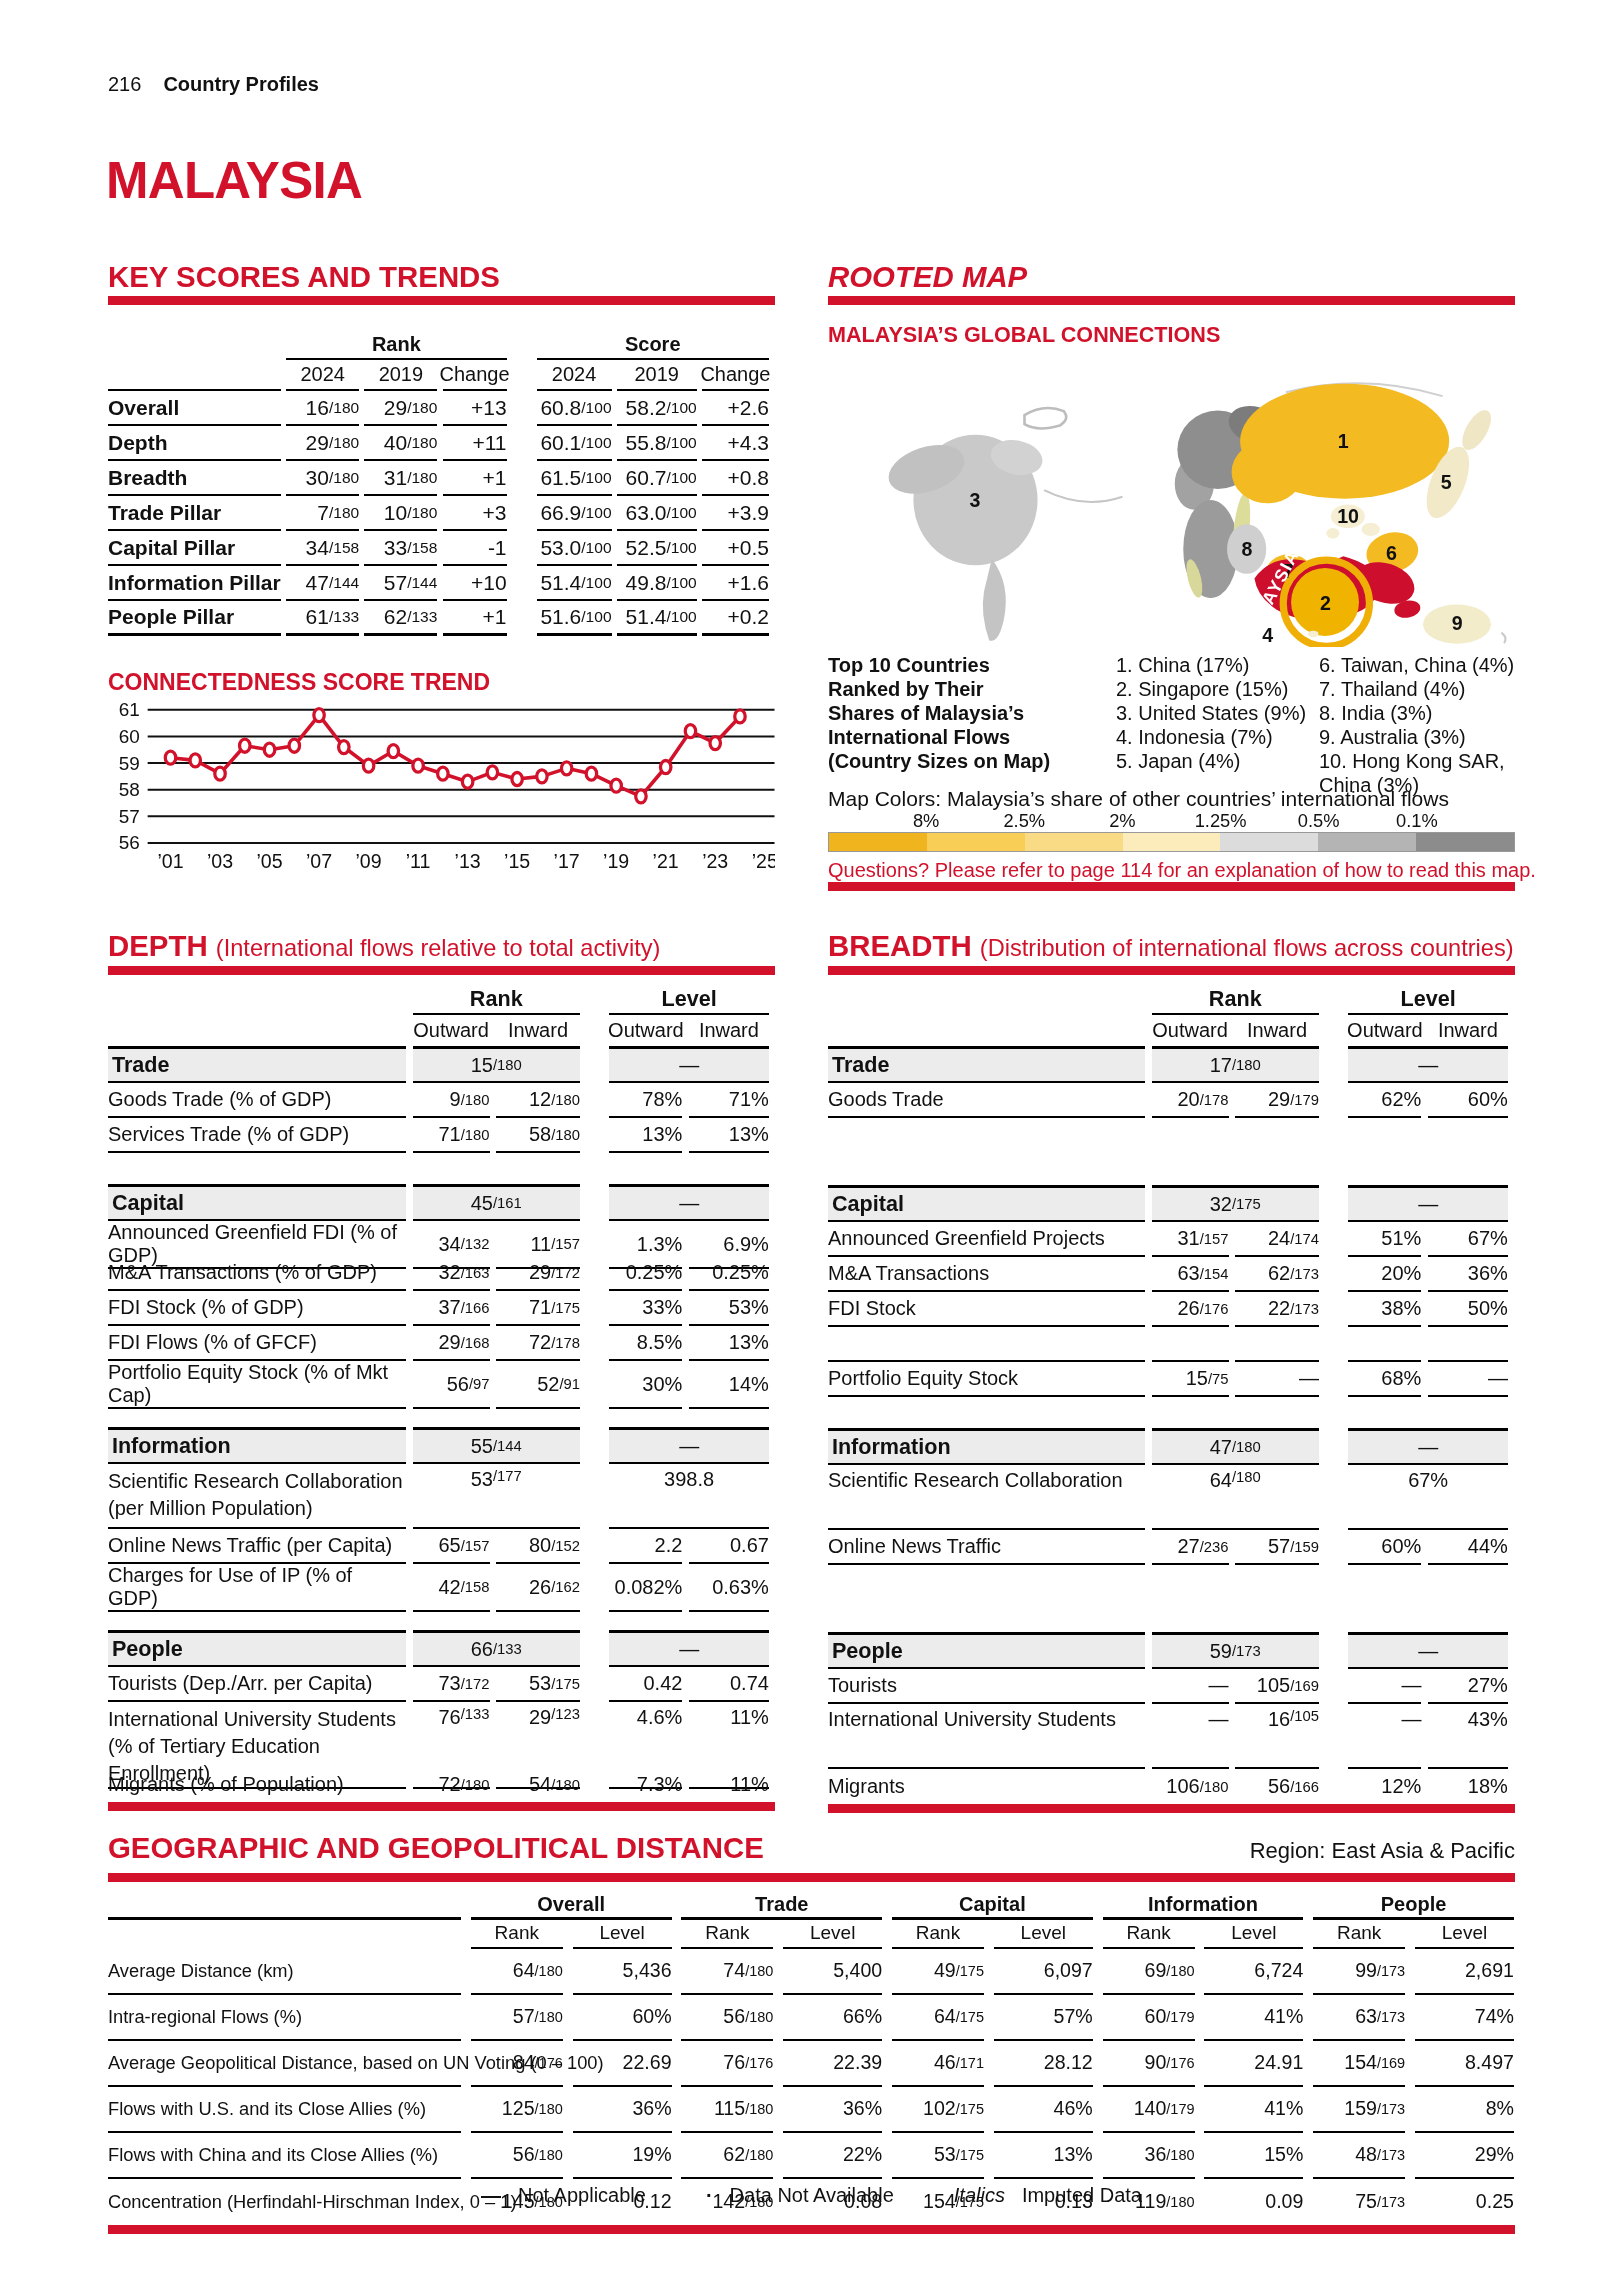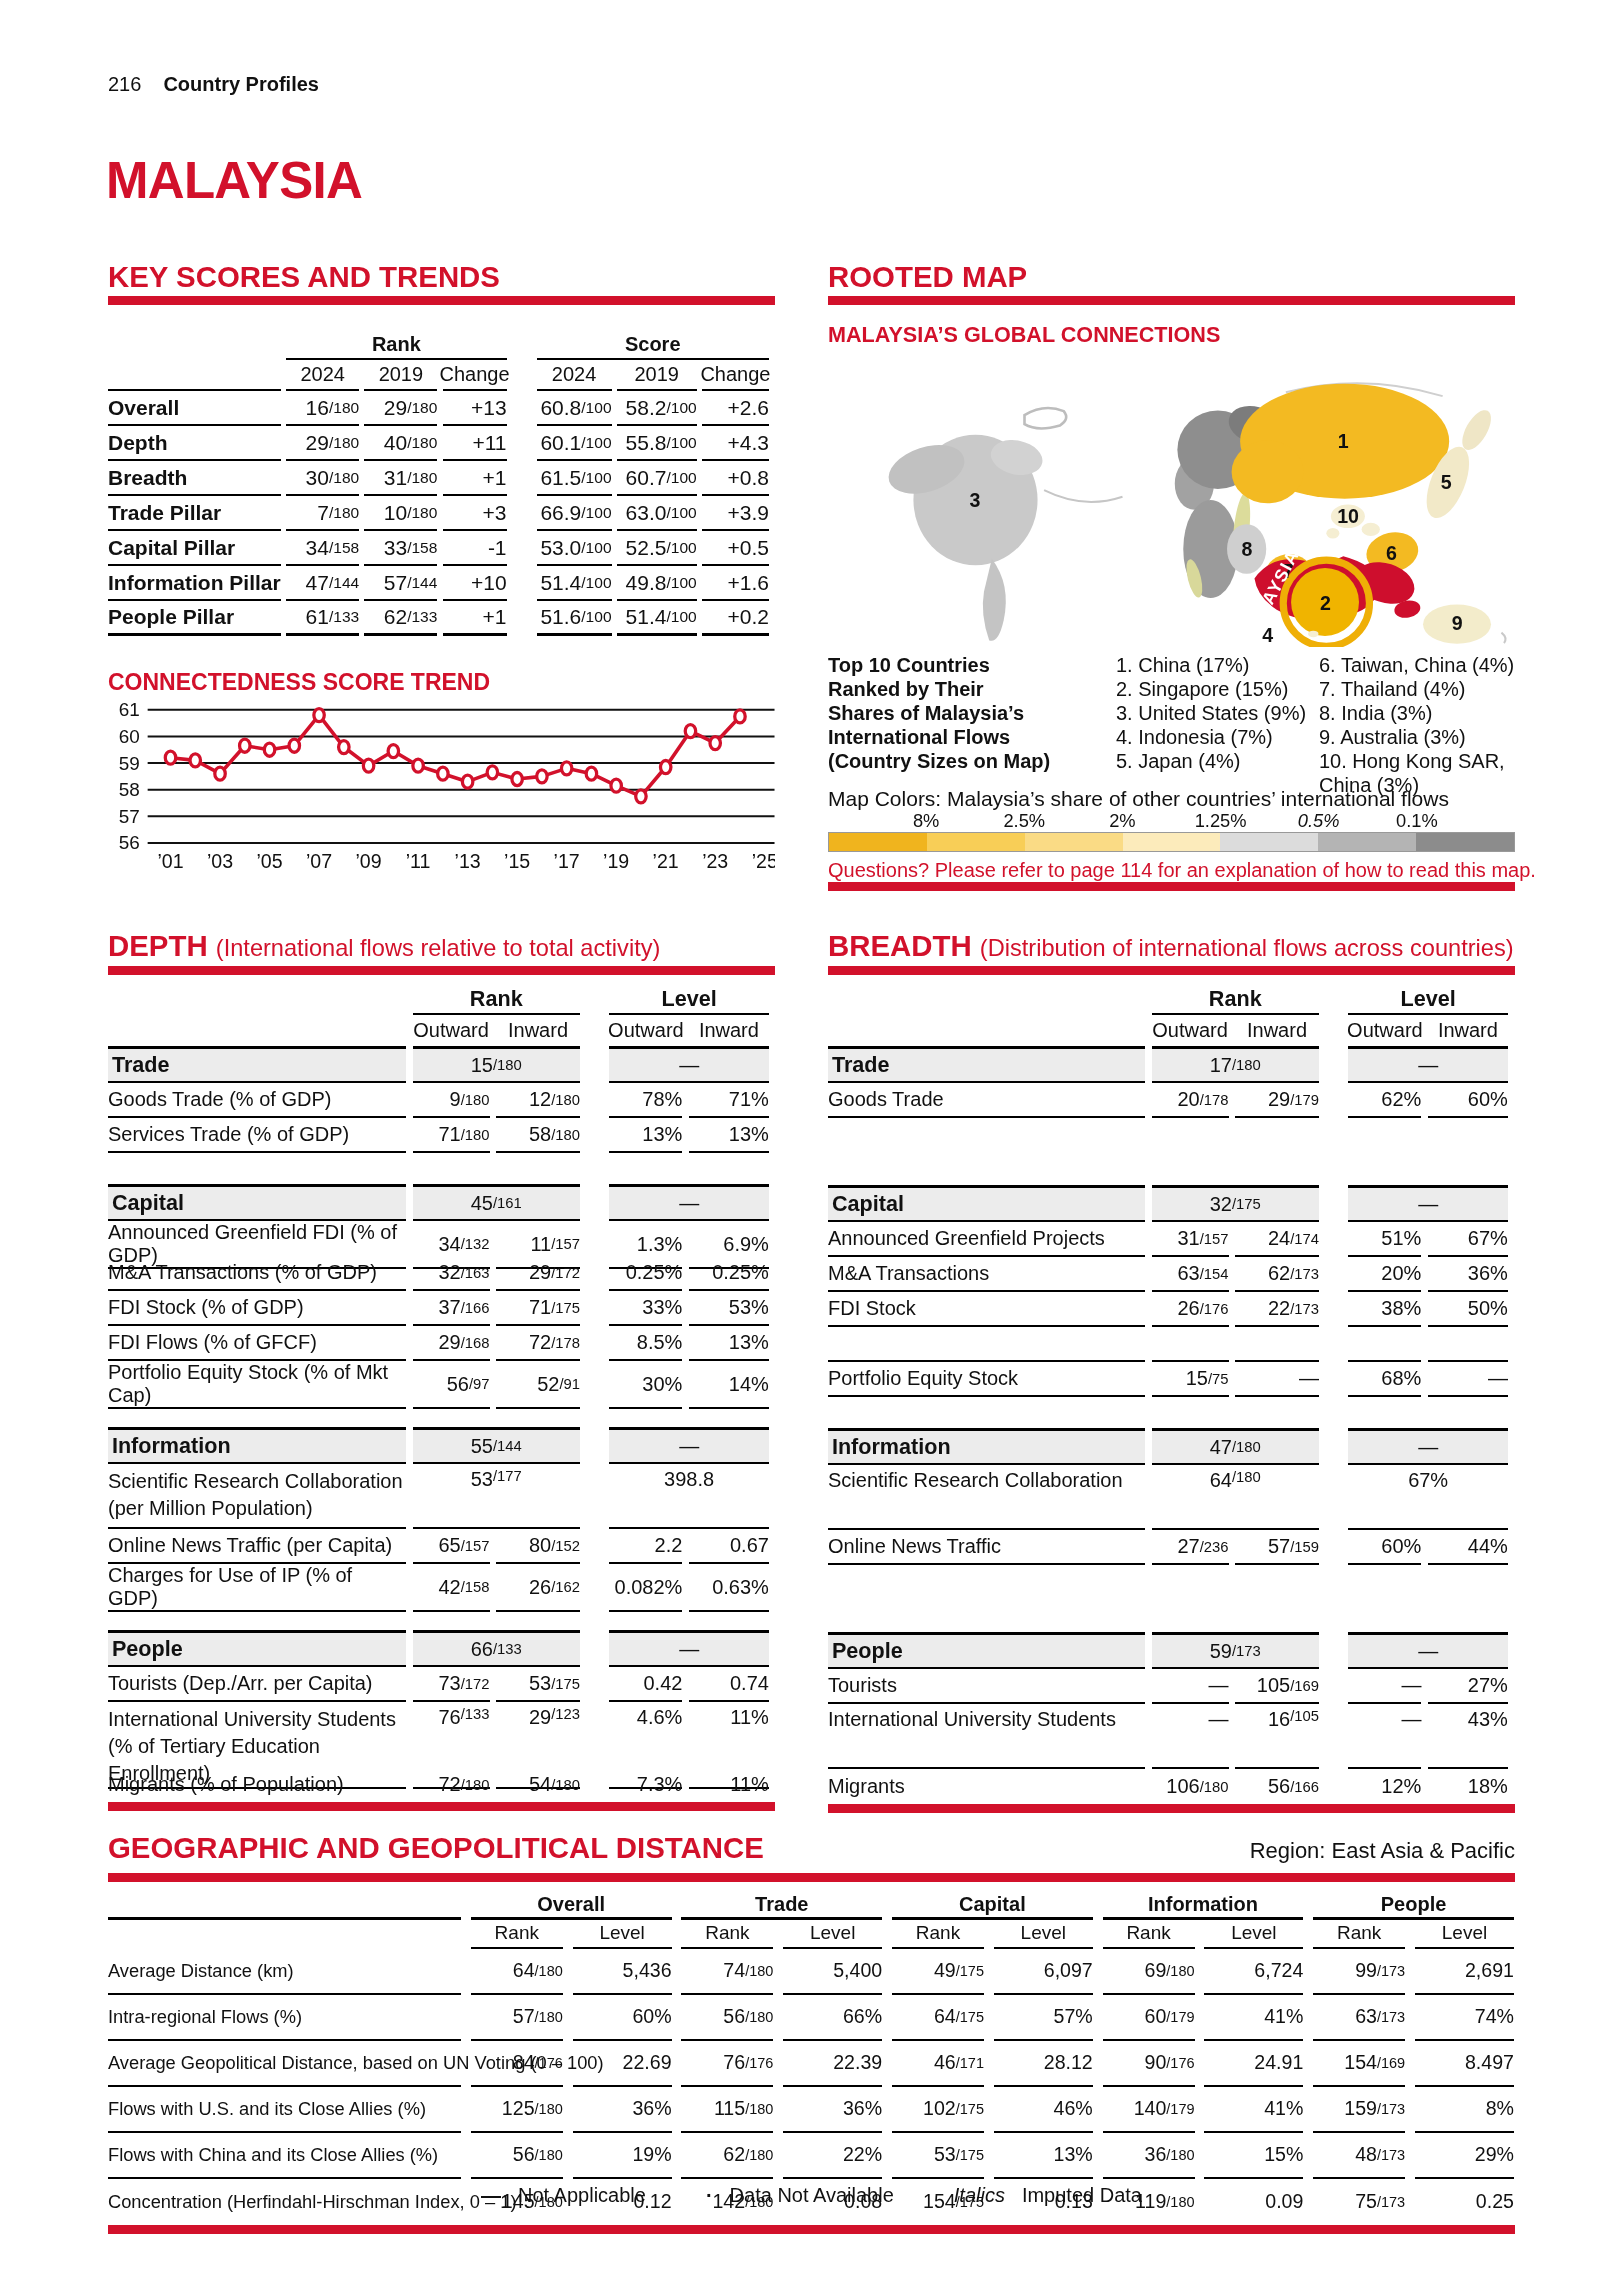--- a/index.html
+++ b/index.html
@@ -241,21 +241,21 @@
         <ellipse cx="701.6666666666666" cy="107.76000000000012" rx="8" ry="10" fill="#fff" stroke="#D2112B" stroke-width="5"></ellipse>
         <ellipse cx="739.5833333333334" cy="115.91999999999994" rx="8" ry="10" fill="#fff" stroke="#D2112B" stroke-width="5"></ellipse>
         <ellipse cx="777.5" cy="134.28000000000006" rx="8" ry="10" fill="#fff" stroke="#D2112B" stroke-width="5"></ellipse>
         <ellipse cx="815.4166666666666" cy="150.60000000000002" rx="8" ry="10" fill="#fff" stroke="#D2112B" stroke-width="5"></ellipse>
         <ellipse cx="853.3333333333334" cy="105.71999999999994" rx="8" ry="10" fill="#fff" stroke="#D2112B" stroke-width="5"></ellipse>
         <ellipse cx="891.25" cy="50.6399999999999" rx="8" ry="10" fill="#fff" stroke="#D2112B" stroke-width="5"></ellipse>
         <ellipse cx="929.1666666666666" cy="69" rx="8" ry="10" fill="#fff" stroke="#D2112B" stroke-width="5"></ellipse>
         <ellipse cx="967.0833333333334" cy="28.200000000000017" rx="8" ry="10" fill="#fff" stroke="#D2112B" stroke-width="5"></ellipse>
       </svg></div>
 
-  <div class="abs sec-title" style="left:828px;top:260px;">ROOTED MAP</div>
+  <div class="abs sec-title" style="left:828px;top:260px;font-style:italic;">ROOTED MAP</div>
   <div class="abs redbar" style="left:828px;top:296px;width:687px;"></div>
   <div class="abs subhead-red" style="left:828px;top:322px;">MALAYSIA’S GLOBAL CONNECTIONS</div>
 
   <div class="abs mapbox">
     <svg viewBox="0 0 1050 450">
 
       <ellipse cx="225" cy="225" rx="95" ry="100" fill="#C9C9C9"></ellipse>
       <ellipse cx="150" cy="178" rx="60" ry="34" fill="#C1C1C1" transform="rotate(-18 150 178)"></ellipse>
       <ellipse cx="288" cy="160" rx="40" ry="26" fill="#D2D2D2" transform="rotate(12 288 160)"></ellipse>
       <path d="M250,315 q30,40 18,95 q-8,35 -22,30 q-14,-40 -8,-75 z" fill="#C4C4C4"></path>
@@ -337,21 +337,21 @@
   </div>
 
   <div class="abs mapcolors">Map Colors: Malaysia’s share of other countries’ international flows</div>
 
   <div class="abs cbar-wrap">
     <div class="cbar-labels" id="colorbar-labels">
         <span style="left: 14.2857%;">8%</span>
         <span style="left: 28.5714%;">2.5%</span>
         <span style="left: 42.8571%;">2%</span>
         <span style="left: 57.1429%;">1.25%</span>
-        <span style="left: 71.4286%; font-style: italic;">0.5%</span>
+        <span style="left: 71.4286%;">0.5%</span>
         <span style="left: 85.7143%;">0.1%</span>
       </div>
     <div class="cbar" id="colorbar">
         <div style="background: rgb(240, 180, 30);"></div>
         <div style="background: rgb(248, 206, 87);"></div>
         <div style="background: rgb(250, 219, 133);"></div>
         <div style="background: rgb(252, 235, 187);"></div>
         <div style="background: rgb(220, 220, 220);"></div>
         <div style="background: rgb(180, 180, 180);"></div>
         <div style="background: rgb(140, 140, 140);"></div>

